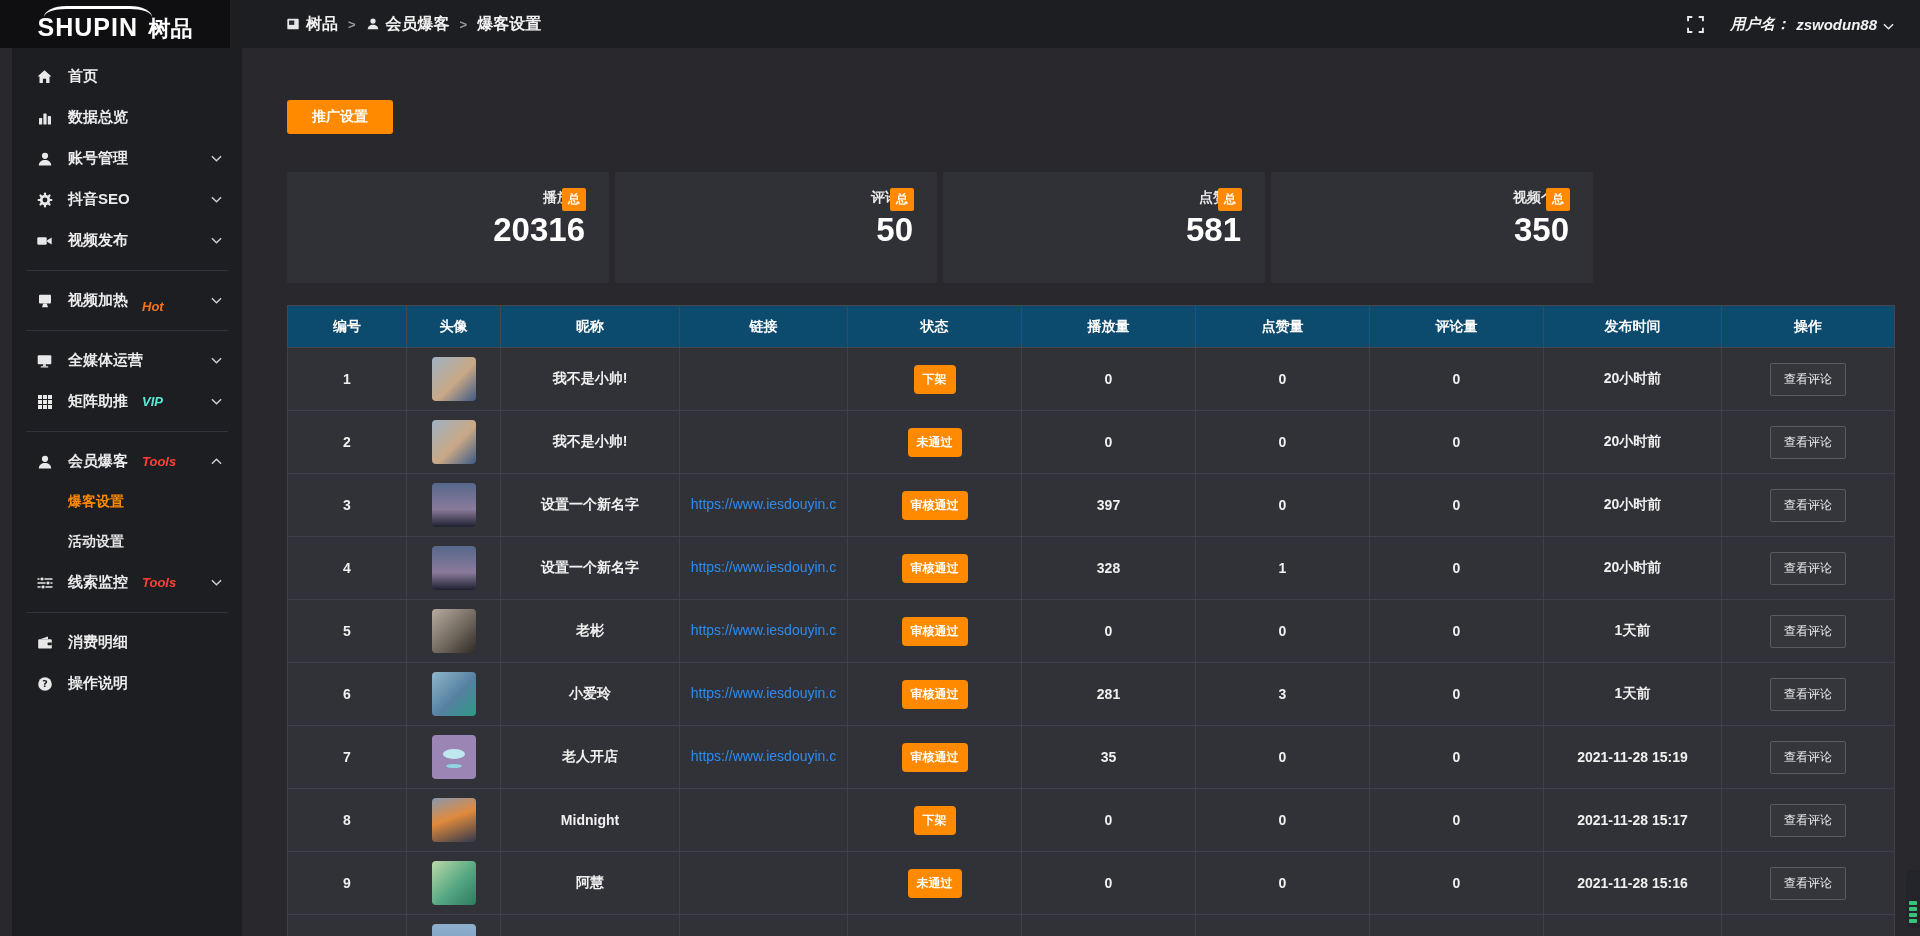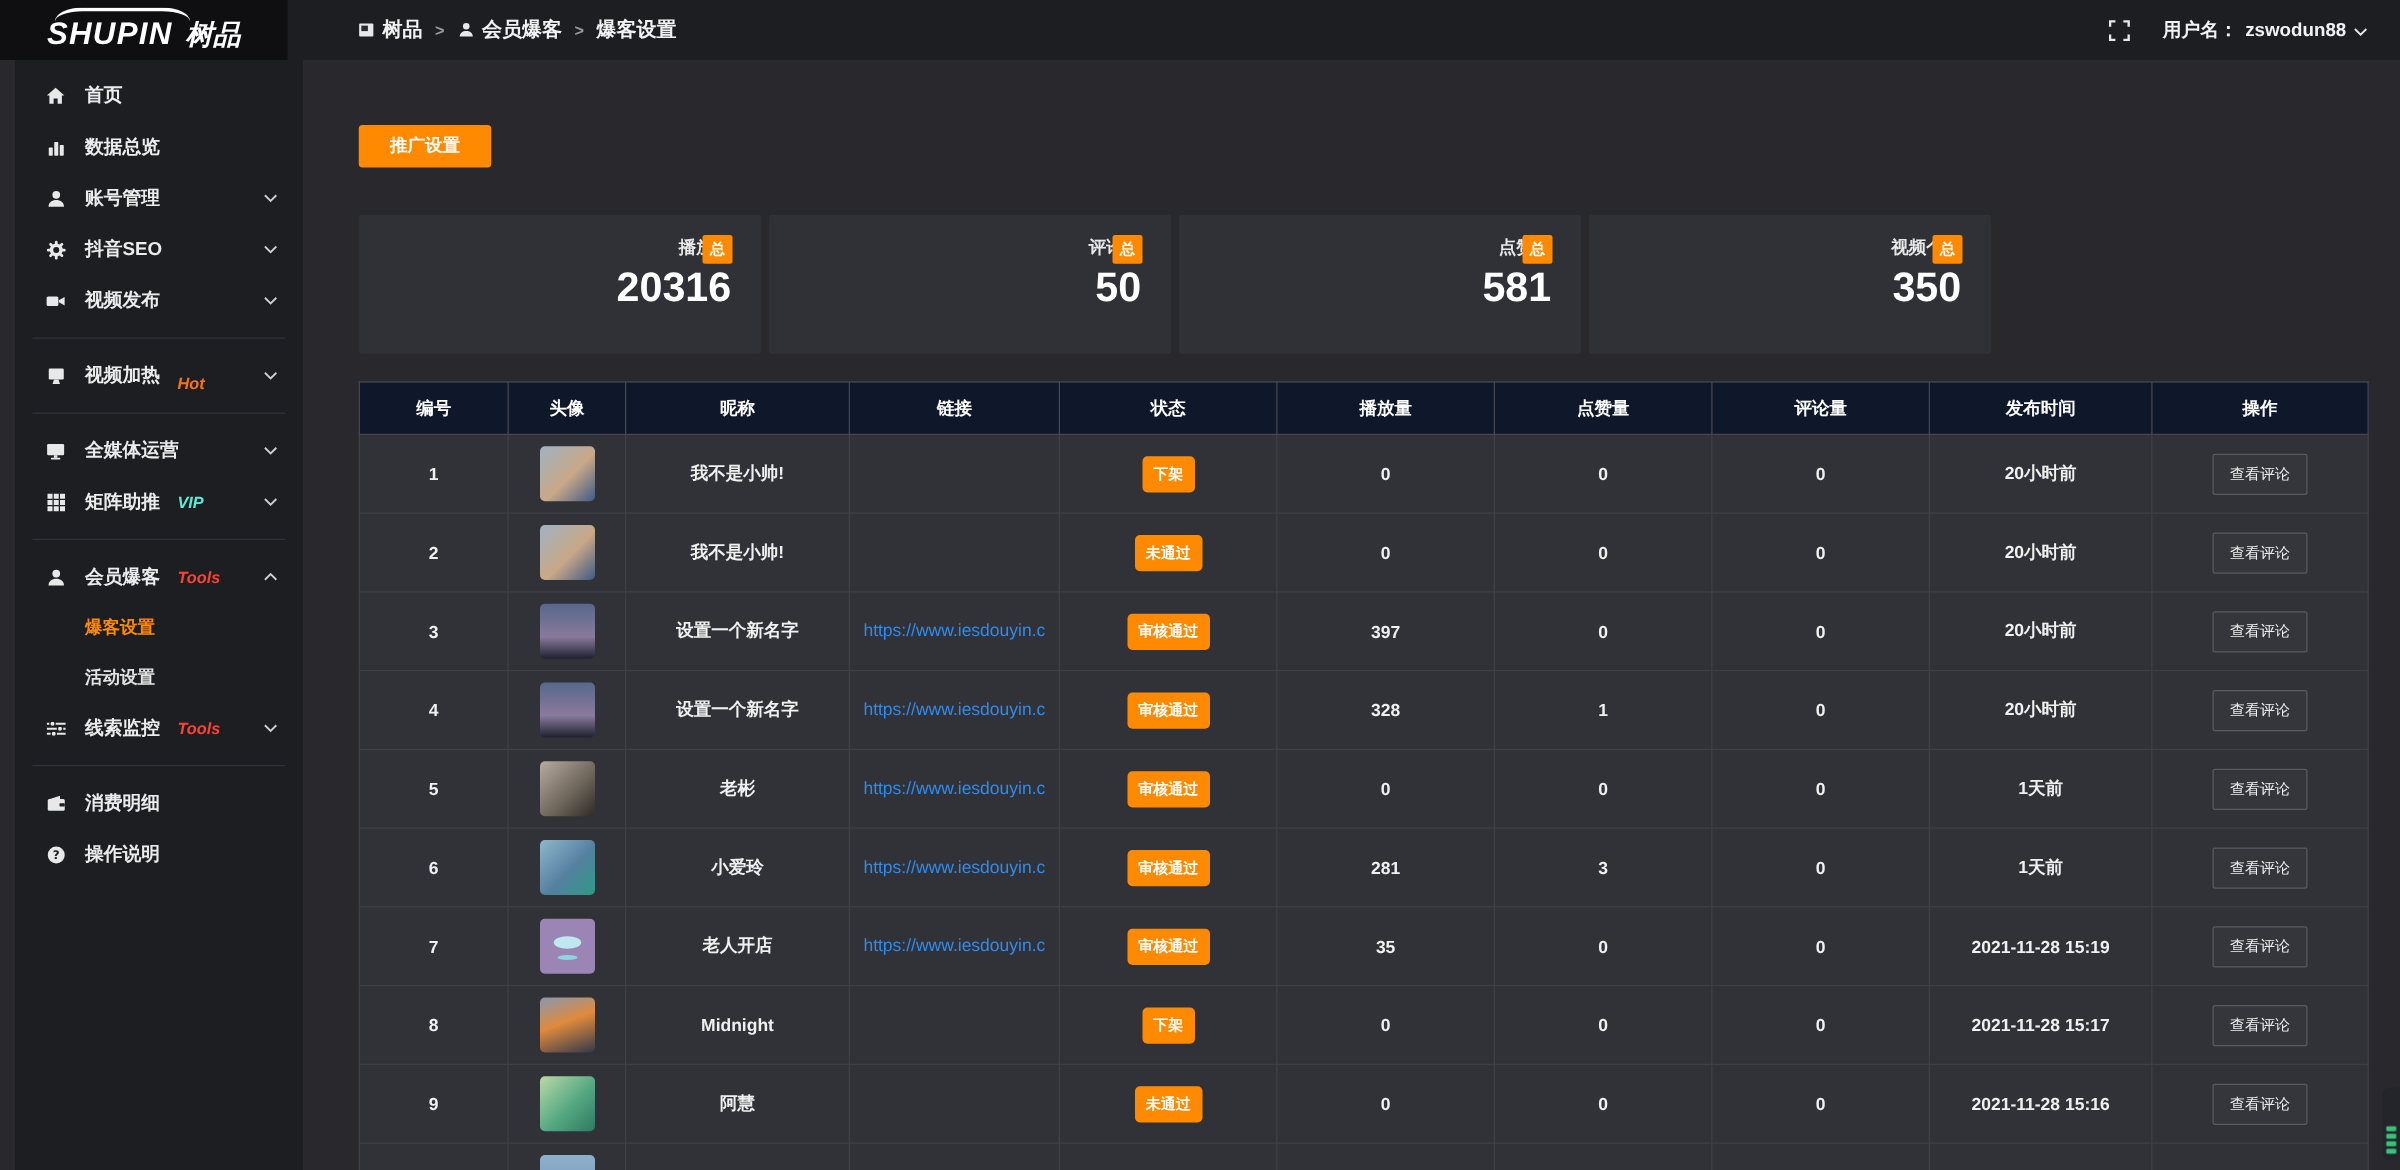--- a/index.html
+++ b/index.html
@@ -4,35 +4,35 @@
 <style>
   * { margin:0; padding:0; box-sizing:border-box; }
   html,body { width:1920px; height:936px; overflow:hidden; background:#29292d;
     font-family:"Liberation Sans","DejaVu Sans",sans-serif; }
 
   
   .topbar { position:fixed; top:0; left:0; width:1920px; height:48px;
     background:#1d1e22; display:flex; align-items:center; z-index:30; }
   .logo-area { width:230px; height:48px; background:#0f0f12; display:flex;
     align-items:center; justify-content:center; gap:8px; flex:0 0 230px; }
-  .logo-wrap { position:relative; padding-top:8px;font-style:italic; }
+  .logo-wrap { position:relative; padding-top:8px; }
   .logo-arc { position:absolute; top:1px; left:6px; width:108px; height:22px;
     border-top:3px solid #fff; border-radius:50%/120%; }
   .logo-en { color:#fff; font-weight:700; font-size:25px; letter-spacing:1px; }
   .logo-cn { color:#fff; font-weight:700; font-size:22px; margin-left:6px; }
   .crumbs { display:flex; align-items:center; margin-left:56px; gap:10px; }
   .crumb { display:flex; align-items:center; gap:6px; color:#f2f2f2;
     font-size:16px; font-weight:700; cursor:pointer; }
   .crumb-sep { color:#9a9a9a; font-size:13px; font-weight:700; }
   .crumb svg { display:block; }
   .topbar-right { margin-left:auto; display:flex; align-items:center;
     gap:26px; padding-right:26px; }
   .fs-btn { cursor:pointer; display:flex; }
   .user-drop { color:#f2f2f2; font-size:15px; font-weight:700; cursor:pointer;
-    display:flex; align-items:center; gap:6px; }
+    display:flex; align-items:center; gap:6px;font-style:italic; }
   .chev { display:inline-block; }
 
   
   .sidebar { position:fixed; top:48px; left:12px; width:230px; height:888px;
     background:#1d1e22; padding-top:8px; z-index:20; }
   .side-item { height:41px; display:flex; align-items:center; padding:0 20px 0 24px;
     color:#ececec; font-size:15px; font-weight:600; cursor:pointer; }
   .side-icon { width:17px; margin-right:15px; display:flex; justify-content:center; }
   .side-label { white-space:nowrap; }
   .side-badge { font-style:italic; font-weight:700; font-size:13px; margin-left:14px; }
@@ -52,21 +52,21 @@
   .card { position:relative; width:322px; height:111px; background:#303136;
     padding:17px 24px; border-radius:2px;text-align:right; }
   .card-label { color:#e8e8e8; font-size:14px; font-weight:600; }
   .card-value { color:#fff; font-size:33px; font-weight:600; margin-top:4px; }
   .card-badge { position:absolute; top:16px; right:23px; background:#ff8a00;
     color:#fff; font-size:12px; font-weight:700; padding:3px 6px; border-radius:2px; }
 
   
   table { border-collapse:collapse; width:1607px; margin-top:22px;
     table-layout:fixed; }
-  th { background:#0f172a; border:1px solid #46474e; color:#fff; font-size:14px;
+  th { background:#0c4a6e; border:1px solid #46474e; color:#fff; font-size:14px;
     font-weight:700; height:42px; text-align:center; }
   td { background:#313237; border:1px solid #404148; color:#f0f0f0; font-size:14px;
     font-weight:700; height:63px; text-align:center; vertical-align:middle; }
   td.link-cell { font-weight:400; }
   .tbl-link { color:#2d8cf0; font-size:14px; text-decoration:none; cursor:pointer;
     white-space:nowrap; overflow:hidden; display:inline-block; max-width:160px; }
   .status-badge { display:inline-block; background:#ff8a00; color:#fff;
     font-size:12px; font-weight:700; padding:6px 9px; border-radius:4px;
     cursor:pointer; white-space:nowrap; }
   .btn-view { background:#35363c; color:#eee; border:1px solid #5a5b61;

